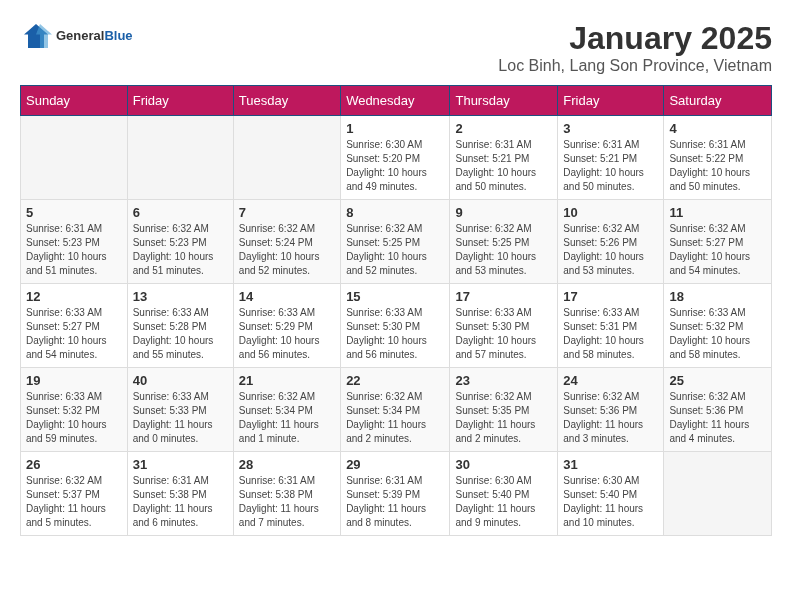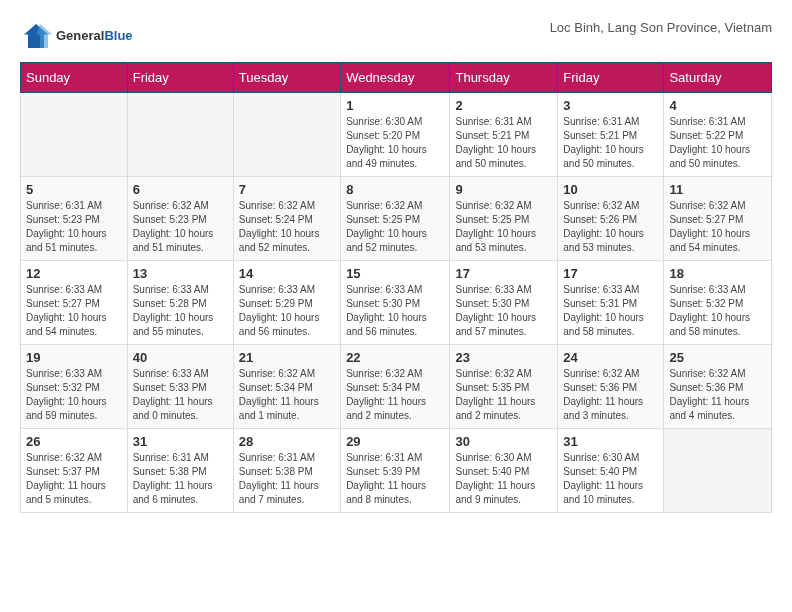--- a/index.html
+++ b/index.html
@@ -36,21 +36,21 @@
     }
     .title-block {
       text-align: right;
     }
     .calendar-title {
       font-size: 32px;
       font-weight: bold;
       color: #333;
     }
     .calendar-subtitle {
-      font-size: 13px;
+      font-size: 16px;
       color: #555;
     }
     .calendar {
       width: 100%;
       border-collapse: collapse;
       font-size: 11px;
     }
     .calendar thead tr {
       background-color: #be185d;
       color: #fff;
@@ -101,20 +101,21 @@
       <rect x="0" y="0" width="40" height="40" fill="white"></rect>
       <polygon points="20,5 35,18 30,18 30,35 10,35 10,18 5,18" fill="#1a5fa8"></polygon>
       <polygon points="25,5 40,18 35,18 35,35 25,35 25,18 20,18" fill="#4a9fd4" opacity="0.6"></polygon>
     </svg>
     <div class="logo-text">
       <span class="logo-general">General</span>
       <span class="logo-blue">Blue</span>
     </div>
   </div>
   <div class="title-block">
+    <div class="calendar-title">January 2025</div>
     <div class="calendar-subtitle">Loc Binh, Lang Son Province, Vietnam</div>
   </div>
 </div>
 
 <table class="calendar">
   <thead>
     <tr>
     <th>Sunday</th>
         <th>Friday</th>
         <th>Tuesday</th>

